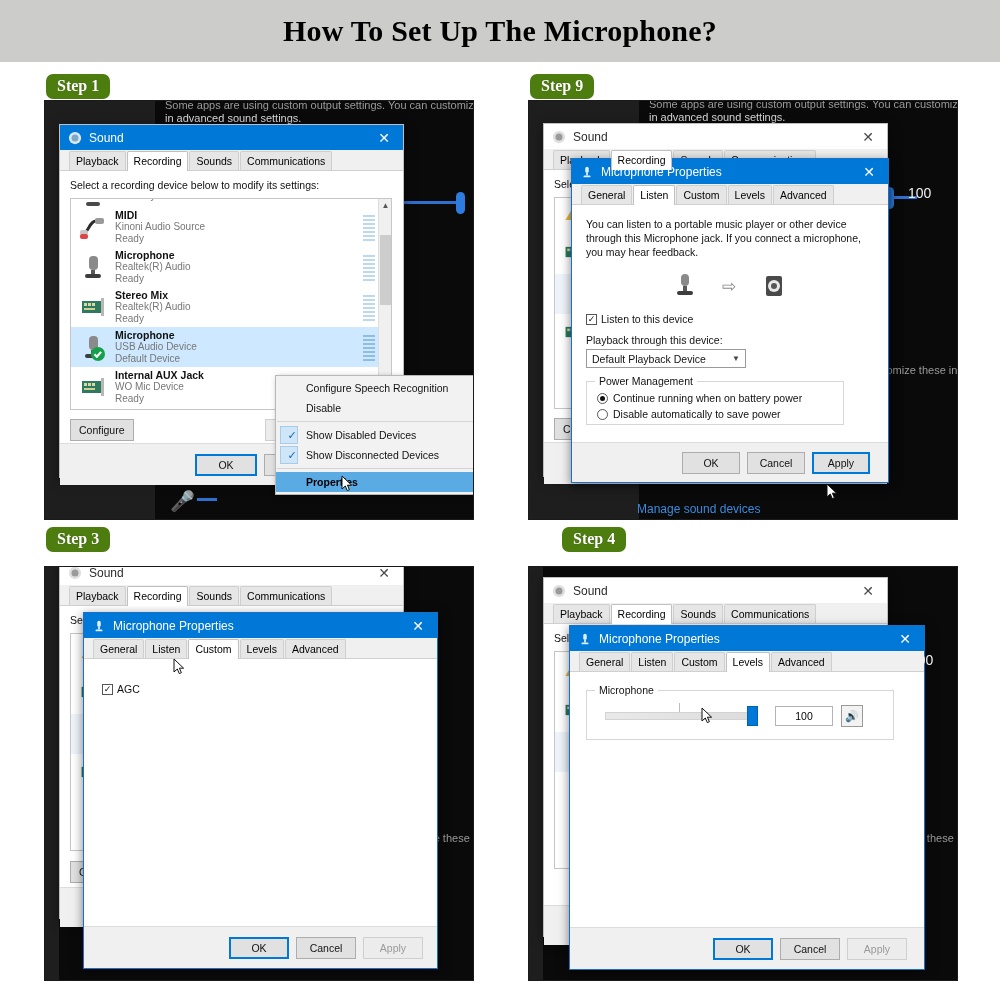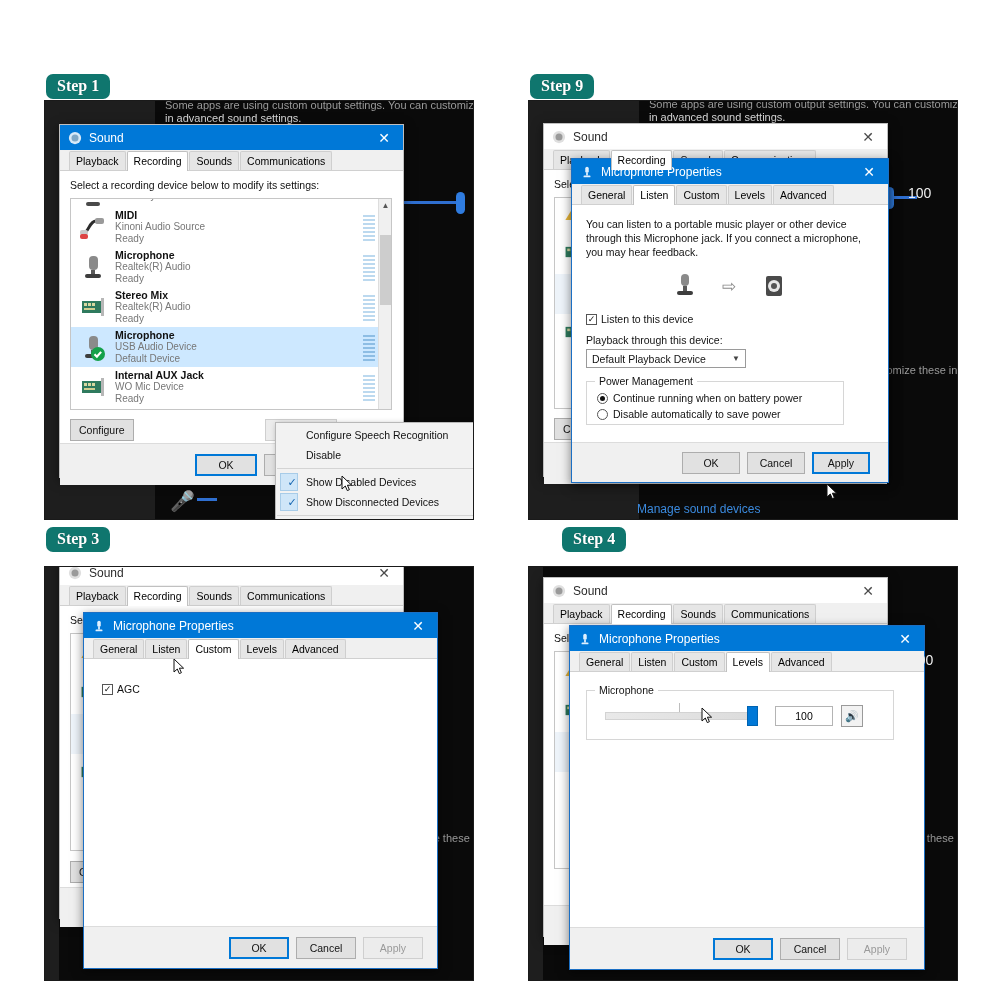--- a/index.html
+++ b/index.html
@@ -19,21 +19,21 @@
   }
   .header h1 {
     font-family:"Liberation Serif", serif;
     font-size:30px; font-weight:700; color:#000;
     letter-spacing:0.2px;
   }
 
   
   .step-badge {
     position:absolute;
-    background:#0f766e;
+    background:#4d7c0f;
     color:#fff;
     font-family:"Liberation Serif", serif;
     font-weight:700; font-size:16px;
     padding:3px 11px 4px 11px;
     border-radius:7px;
     line-height:1.1;
     text-shadow:0 0 1px rgba(0,0,0,.4);
   }
 
   
@@ -166,20 +166,23 @@
 
   .cursor { position:absolute; width:12px; height:17px; pointer-events:none; }
 
   .nowrap { white-space:nowrap; }
 </style>
 </head>
 <body>
 
 <div class="page">
 
+  <div class="header">
+    <h1>How To Set Up The Microphone?</h1>
+  </div>
 
   <div class="step-badge" style="left:46px; top:74px;">Step 1</div>
 
   <div class="panel" id="panel1" style="left:44px; top:100px; width:430px; height:420px;">
     <div class="panel-inner">
       <div class="settings-bg"></div>
       <div class="settings-leftcol" style="width:110px;"></div>
       <div class="settings-text dim" style="left:120px; top:-3px;">Some apps are using custom output settings. You can customize these</div>
       <div class="settings-text" style="left:120px; top:10px;">in advanced sound settings.</div>
 
@@ -365,21 +368,21 @@
           <div class="footerbar" style="top:272px; height:42px;">
             <div class="btnrow" style="left:135px; top:10px;">
               <span class="btn primary" style="min-width:62px;">OK</span>
               <span class="btn" style="min-width:62px;">Cancel</span>
               <span class="btn disabled" style="min-width:62px;">Apply</span>
             </div>
           </div>
         </div>
       </div>
 
-      <div class="ctxmenu" style="left:230px; top:274px; width:200px;margin-top:47px;">
+      <div class="ctxmenu" style="left:230px; top:274px; width:200px;">
         <div class="ctxitem">
           <span>Configure Speech Recognition</span>
         </div>
         <div class="ctxitem">
           <span>Disable</span>
         </div>
         <div class="ctxsep"></div>
         <div class="ctxitem">
           <span class="chkbox"></span>
           <span class="chk">✓</span>

